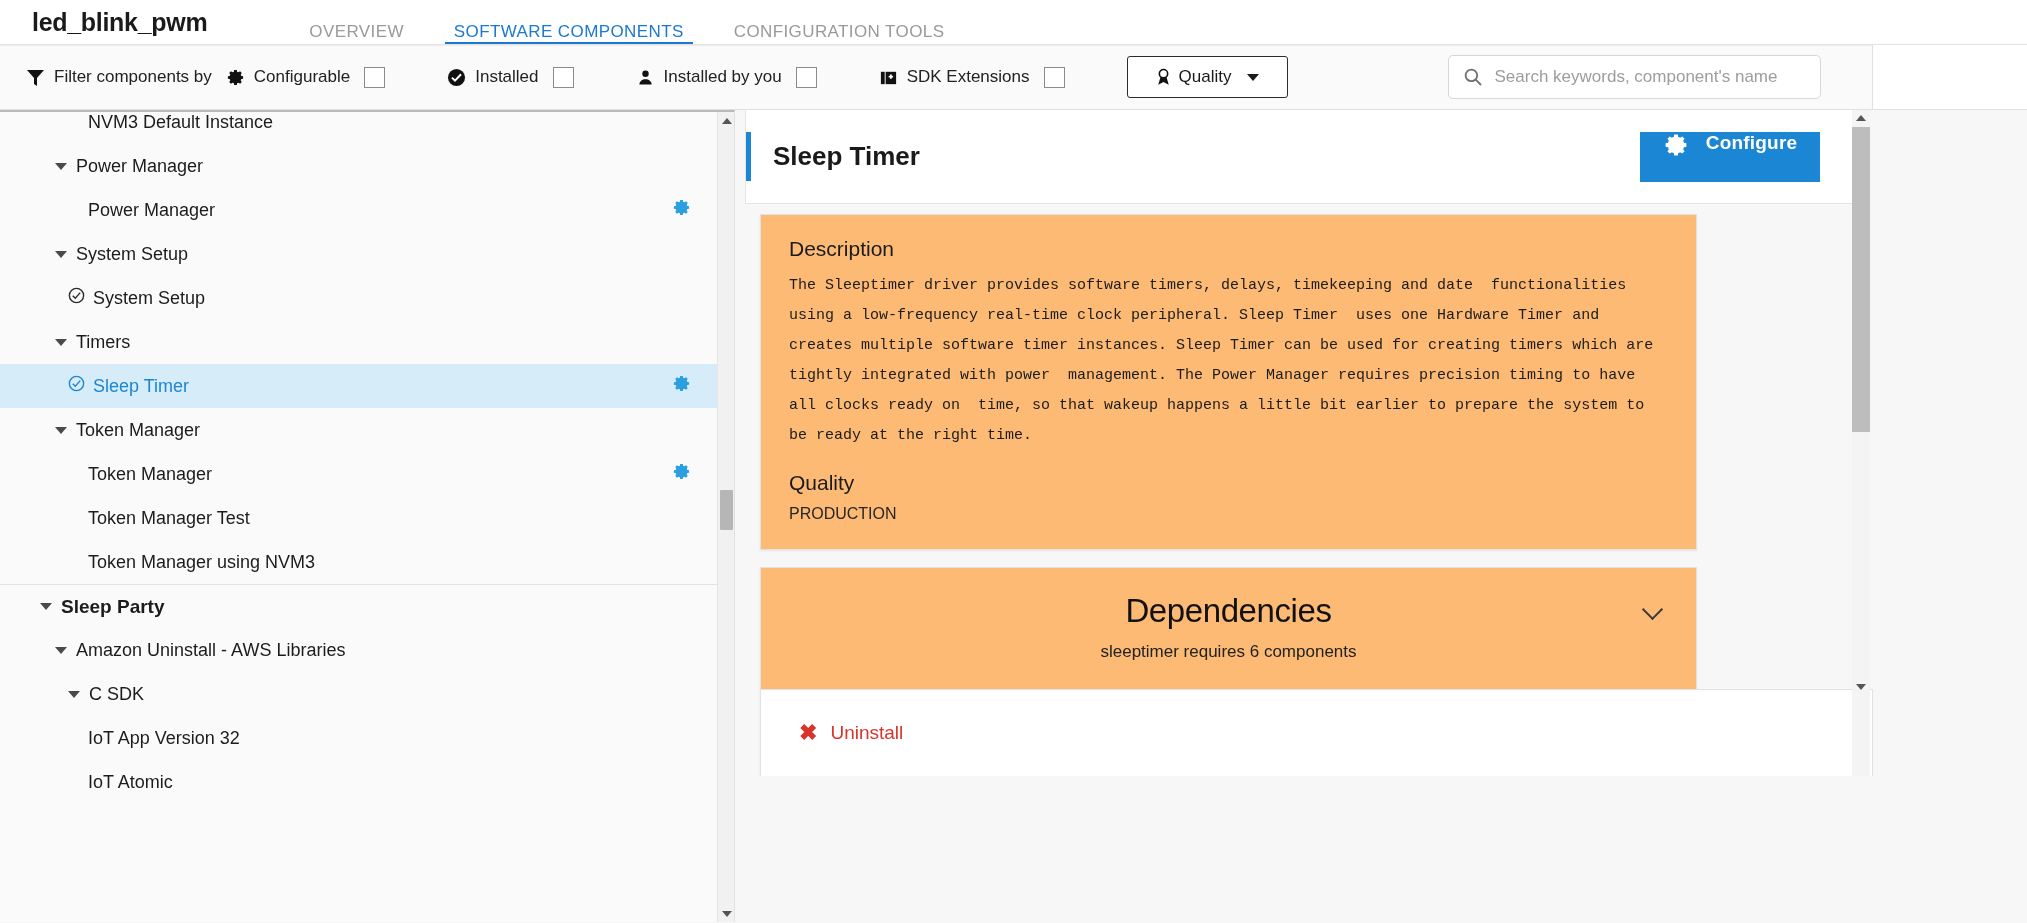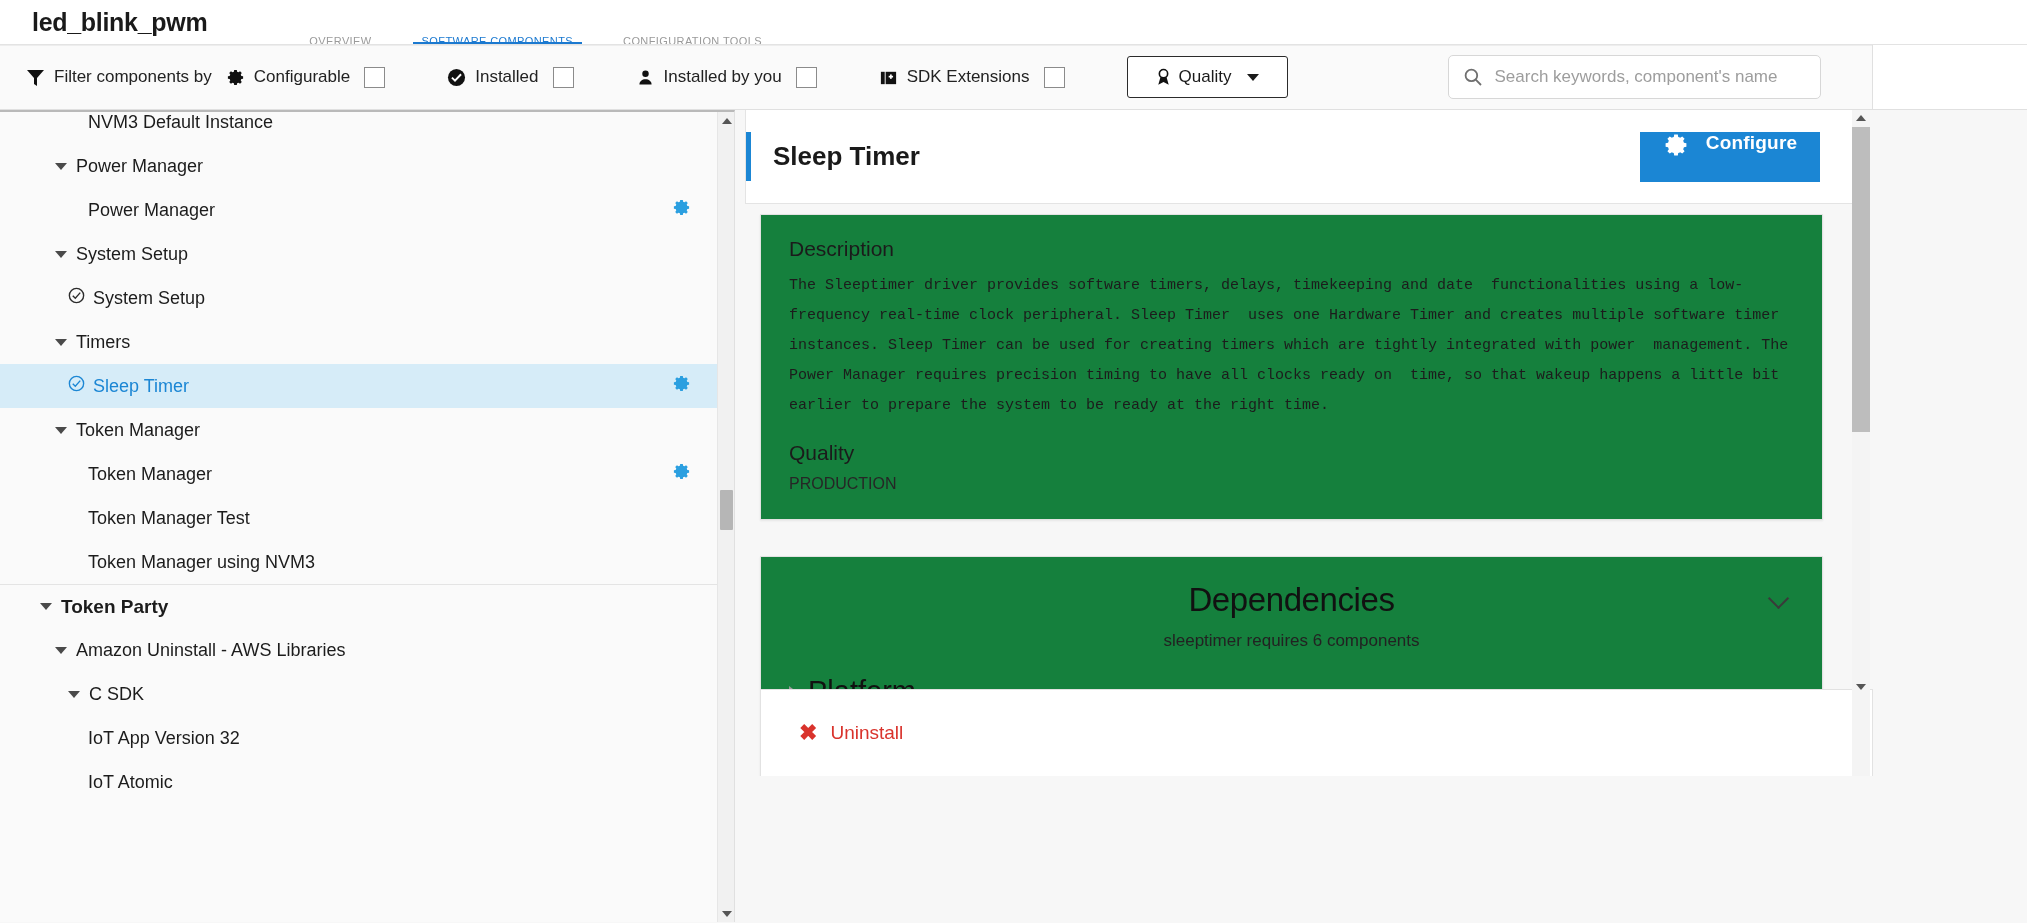--- a/index.html
+++ b/index.html
@@ -27,24 +27,24 @@
   .project-title {
     font-size: 25px;
     font-weight: bold;
     color: #1a1a1a;
     margin-left: 32px;
     letter-spacing: -0.3px;
     white-space: nowrap;
   }
   .tabs { display: flex; align-items: flex-end; height: 45px; margin-left: 93px; }
   .tab {
-    font-size: 11px;
+    font-size: 17px;
     letter-spacing: 0.4px;
     color: #9a9a9a;
-    padding: 18px 9px;
+    padding: 8px 9px;
     height: 45px;
     line-height: 47px;
     position: relative;
     white-space: nowrap;
   }
   .tab + .tab { margin-left: 32px; }
   .tab.active { color: #1b79d0; }
   .tab.active:after {
     content: "";
     position: absolute;
@@ -222,26 +222,26 @@
   }
   .configure-btn .cfg-label { margin-left: 17px; letter-spacing: .2px; }
 
   .scroll-area {
     position: relative;
     height: 572px;
     overflow: hidden;
     padding: 10px 0 0 15px;
   }
   .card {
-    background: #15803d;
+    background: #fdba74;
     border: 1px solid #e2e2e2;
     box-shadow: 0 1px 2px rgba(0,0,0,.07);
-    margin-bottom: 36px;
+    margin-bottom: 17px;
     padding: 22px 28px 26px 28px;
-    width: 1063px;
+    width: 937px;
   }
   .sec-h {
     font-size: 21px; color: #1b1b1b; margin-bottom: 10px;
   }
   .mono {
     font-family: "Liberation Mono", monospace;
     font-size: 15px;
     line-height: 2.0;
     color: #1c1c1c;
     white-space: pre-wrap;
@@ -480,21 +480,21 @@
           <span style="display: inline-block; width: 88px; flex: 0 0 auto;"></span>
           <span class="tree-label">Token Manager Test</span>
         </div>
         <div class="tree-row">
           <span style="display: inline-block; width: 88px; flex: 0 0 auto;"></span>
           <span class="tree-label">Token Manager using NVM3</span>
         </div>
         <div class="tree-row bold sep">
           <span style="display: inline-block; width: 40px; flex: 0 0 auto;"></span>
           <span class="arrow-d" style="margin-right: 9px;"></span>
-          <span class="tree-label">Token Party</span>
+          <span class="tree-label">Sleep Party</span>
         </div>
         <div class="tree-row">
           <span style="display: inline-block; width: 55px; flex: 0 0 auto;"></span>
           <span class="arrow-d" style="margin-right: 9px;"></span>
           <span class="tree-label">Amazon Uninstall - AWS Libraries</span>
         </div>
         <div class="tree-row">
           <span style="display: inline-block; width: 68px; flex: 0 0 auto;"></span>
           <span class="arrow-d" style="margin-right: 9px;"></span>
           <span class="tree-label">C SDK</span>

